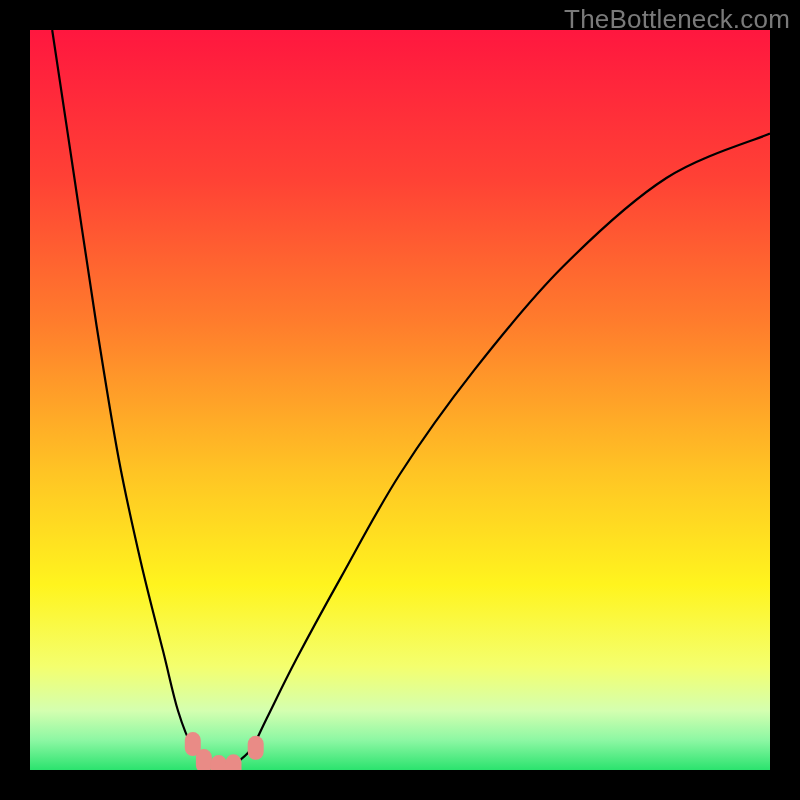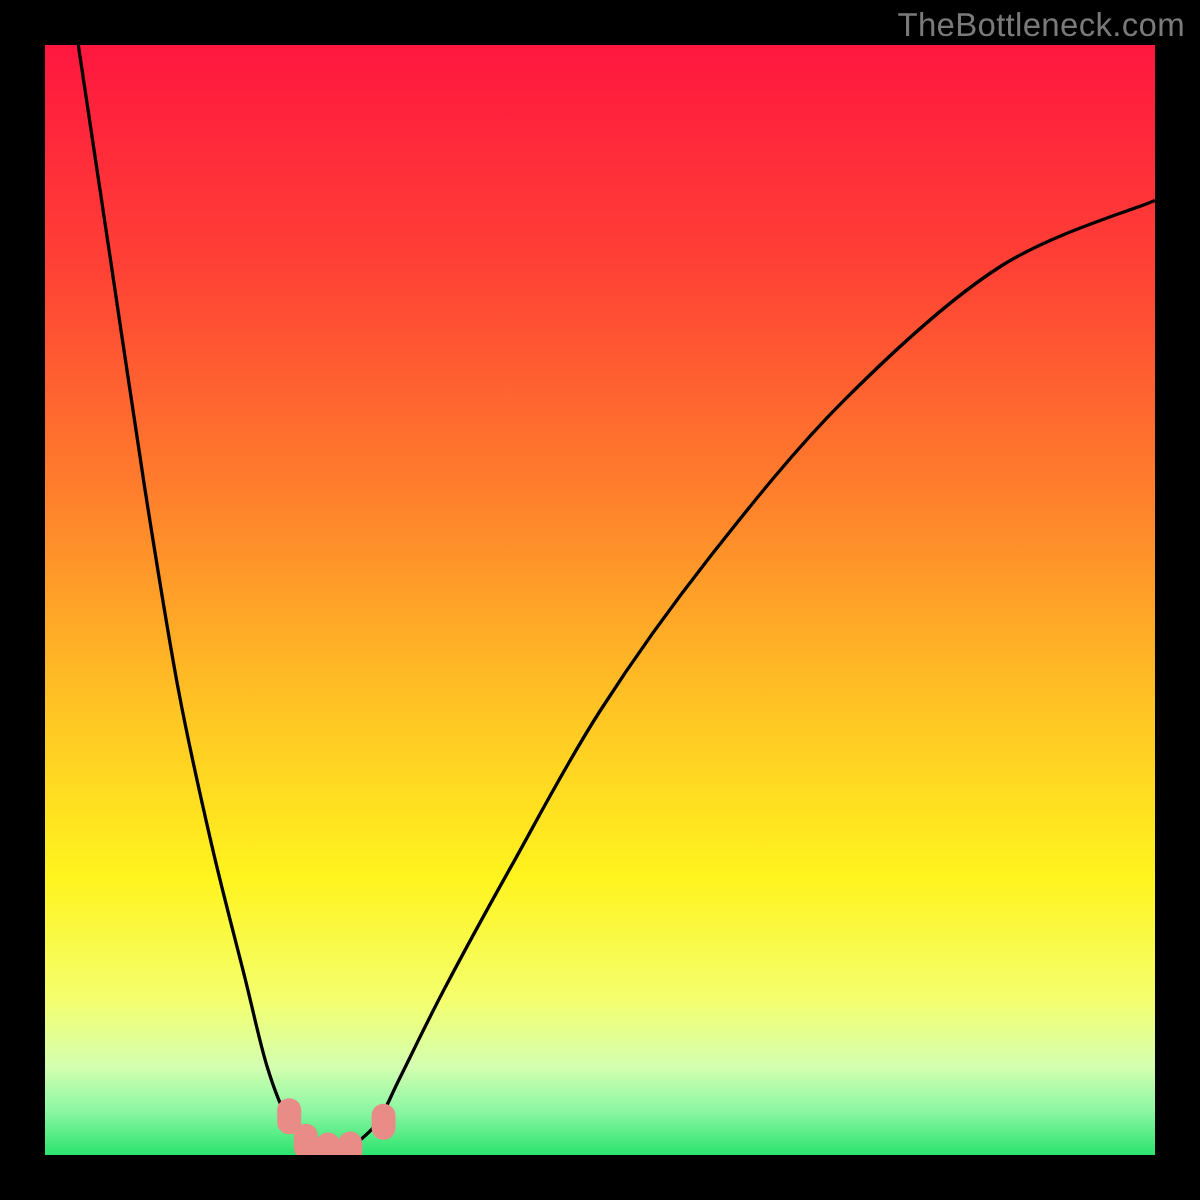--- a/index.html
+++ b/index.html
@@ -15,21 +15,21 @@
     position: relative;
     width: 800px;
     height: 800px;
     background: #000;
   }
   .watermark {
     position: absolute;
     top: 4px;
     right: 10px;
     color: #7a7a7a;
-    font-size: 22px;
+    font-size: 26px;
     font-weight: 400;
     letter-spacing: 0.2px;
     z-index: 5;
     user-select: none;
   }
   .plot {
     position: absolute;
     left: 30px;
     top: 30px;
     width: 740px;

